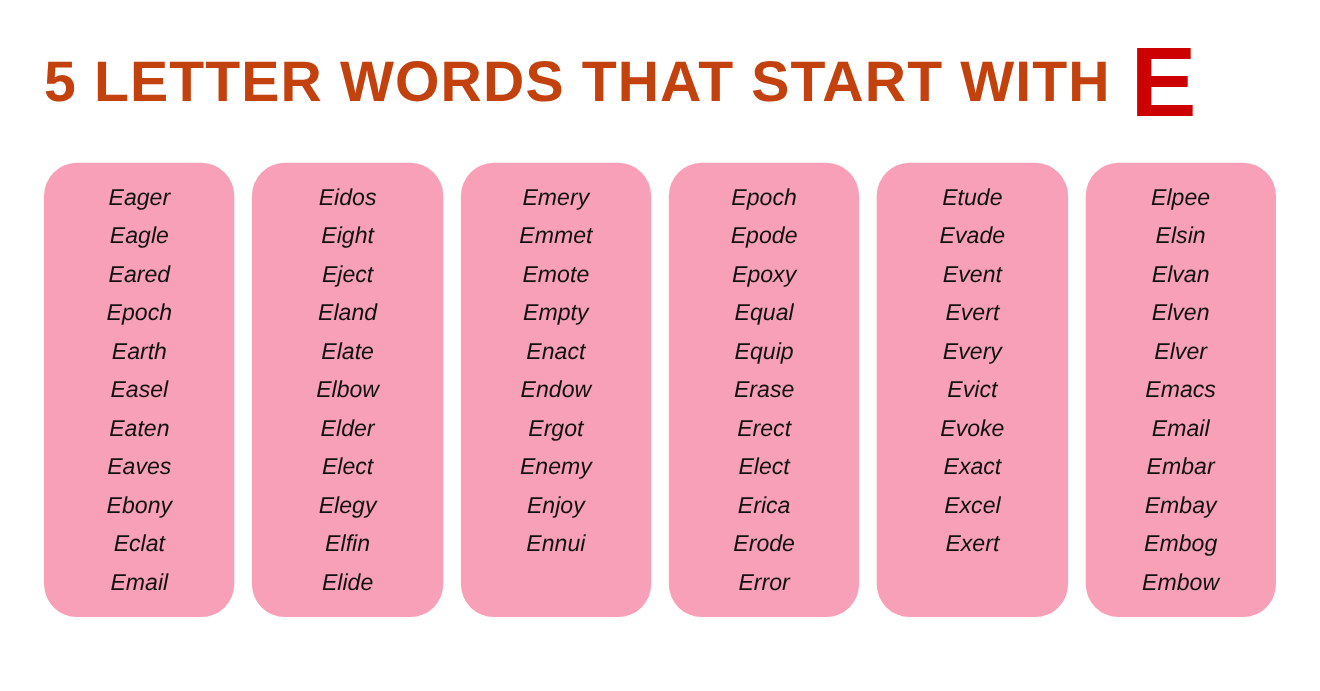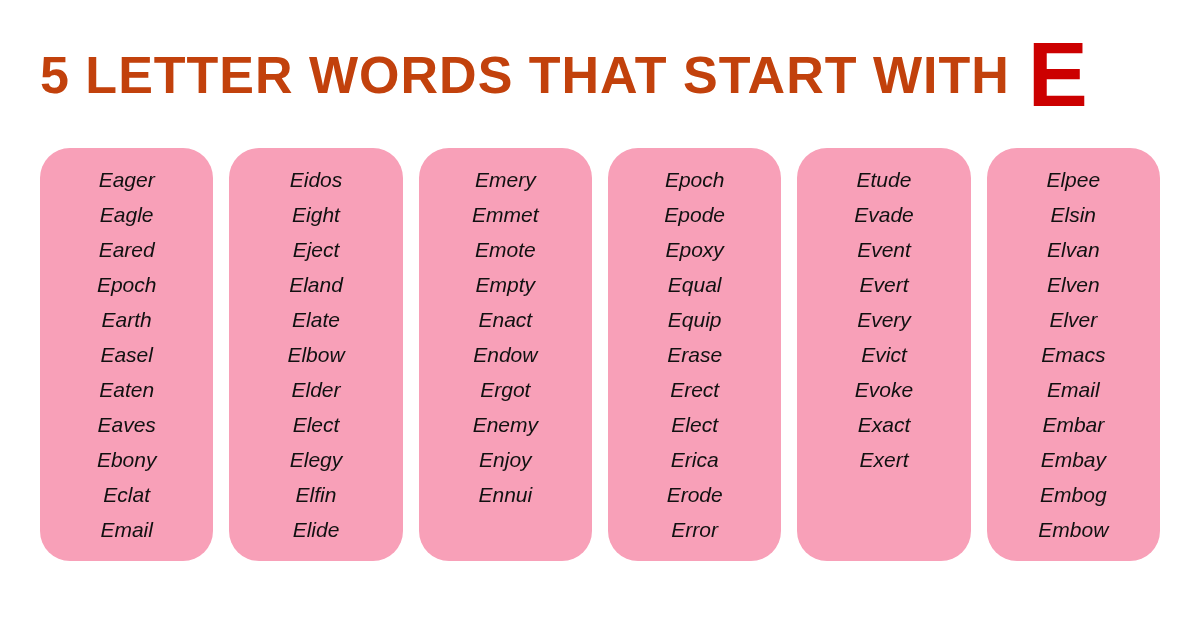--- a/index.html
+++ b/index.html
@@ -120,20 +120,21 @@
       </div>
       <div class="column">
         <div class="word">Etude</div>
         <div class="word">Evade</div>
         <div class="word">Event</div>
         <div class="word">Evert</div>
         <div class="word">Every</div>
         <div class="word">Evict</div>
         <div class="word">Evoke</div>
         <div class="word">Exact</div>
+        <div class="word">Excel</div>
         <div class="word">Exert</div>
       </div>
       <div class="column">
         <div class="word">Elpee</div>
         <div class="word">Elsin</div>
         <div class="word">Elvan</div>
         <div class="word">Elven</div>
         <div class="word">Elver</div>
         <div class="word">Emacs</div>
         <div class="word">Email</div>

